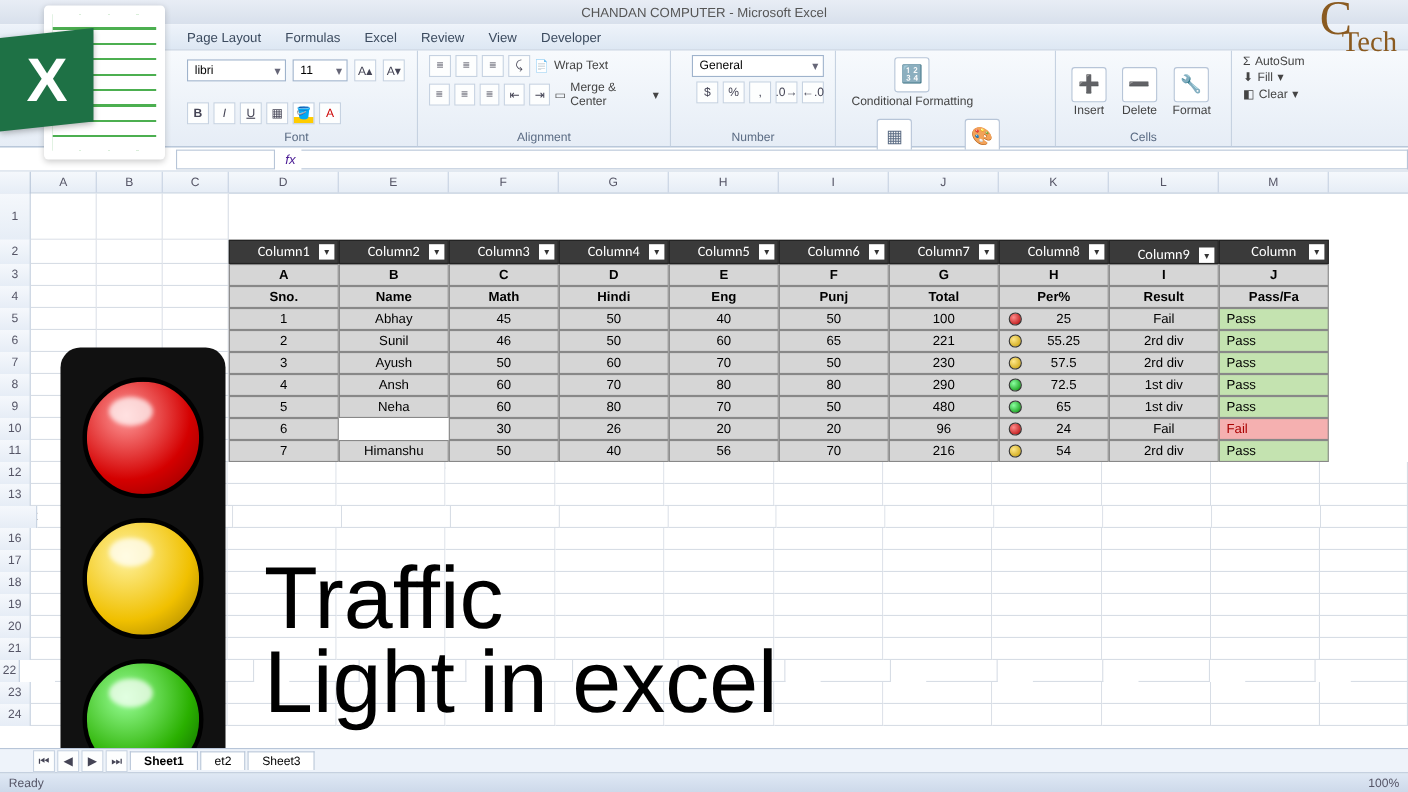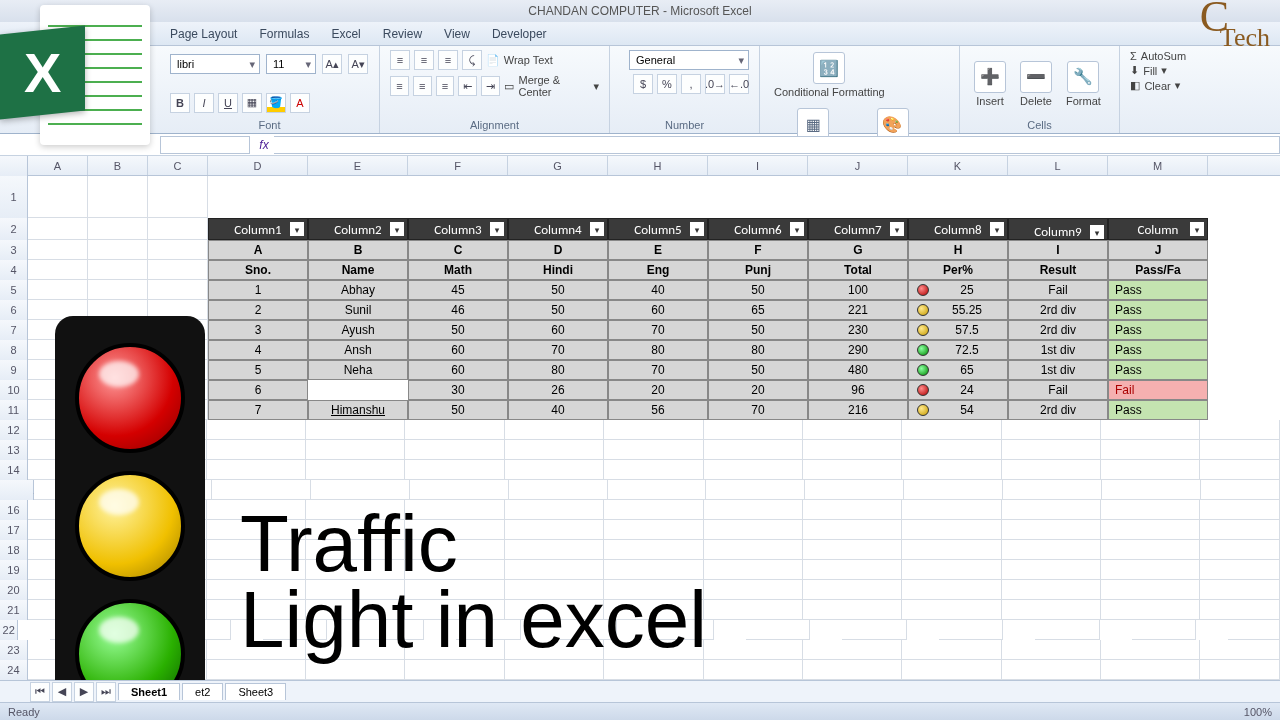--- a/index.html
+++ b/index.html
@@ -424,21 +424,21 @@
         </div>
         <div class="datacell" style="width: 100px;">Fail</div>
         <div class="datacell failcell" style="width: 100px;">Fail</div>
       </div>
       <div class="gridrow" style="height: 20px;">
         <div class="rowhdr-col" style="height: 20px; line-height: 20px;">11</div>
         <div class="cell" style="width: 60px;"></div>
         <div class="cell" style="width: 60px;"></div>
         <div class="cell" style="width: 60px;"></div>
         <div class="datacell" style="width: 100px;">7</div>
-        <div class="datacell" style="width: 100px; text-decoration: underline;">Himanshu</div>
+        <div class="datacell" style="width: 100px;">Himanshu</div>
         <div class="datacell" style="width: 100px;">50</div>
         <div class="datacell" style="width: 100px;">40</div>
         <div class="datacell" style="width: 100px;">56</div>
         <div class="datacell" style="width: 100px;">70</div>
         <div class="datacell" style="width: 100px;">216</div>
         <div class="datacell" style="width: 100px;">
           <div class="per-wrap">
             <span class="tlight tl-yellow"></span>
             <span class="per-val">54</span>
           </div>
@@ -474,37 +474,20 @@
         <div class="cell" style="width: 100px;"></div>
         <div class="cell" style="width: 100px;"></div>
         <div class="cell" style="width: 100px;"></div>
         <div class="cell" style="width: 100px;"></div>
         <div class="cell" style="width: 100px;"></div>
         <div class="cell" style="width: 100px;"></div>
         <div class="cell" style="width: 100px;"></div>
         <div class="cell" style="width: 80px;"></div>
       </div>
       <div class="gridrow" style="height: 20px;">
-        <div class="rowhdr-col" style="height: 20px; line-height: 20px;">14</div>
-        <div class="cell" style="width: 60px;"></div>
-        <div class="cell" style="width: 60px;"></div>
-        <div class="cell" style="width: 60px;"></div>
-        <div class="cell" style="width: 100px;"></div>
-        <div class="cell" style="width: 100px;"></div>
-        <div class="cell" style="width: 100px;"></div>
-        <div class="cell" style="width: 100px;"></div>
-        <div class="cell" style="width: 100px;"></div>
-        <div class="cell" style="width: 100px;"></div>
-        <div class="cell" style="width: 100px;"></div>
-        <div class="cell" style="width: 100px;"></div>
-        <div class="cell" style="width: 100px;"></div>
-        <div class="cell" style="width: 100px;"></div>
-        <div class="cell" style="width: 80px;"></div>
-      </div>
-      <div class="gridrow" style="height: 20px;">
         <div class="rowhdr-col" style="height: 20px; line-height: 20px; padding-left: 33px;">15</div>
         <div class="cell" style="width: 60px;"></div>
         <div class="cell" style="width: 60px;"></div>
         <div class="cell" style="width: 60px;"></div>
         <div class="cell" style="width: 100px;"></div>
         <div class="cell" style="width: 100px;"></div>
         <div class="cell" style="width: 100px;"></div>
         <div class="cell" style="width: 100px;"></div>
         <div class="cell" style="width: 100px;"></div>
         <div class="cell" style="width: 100px;"></div>

